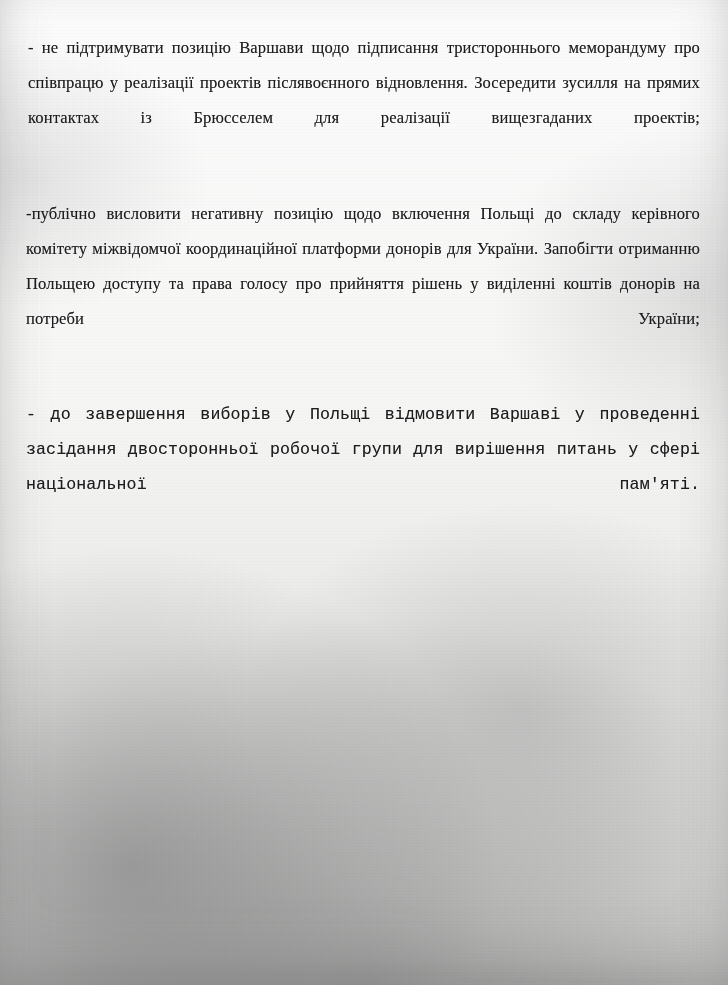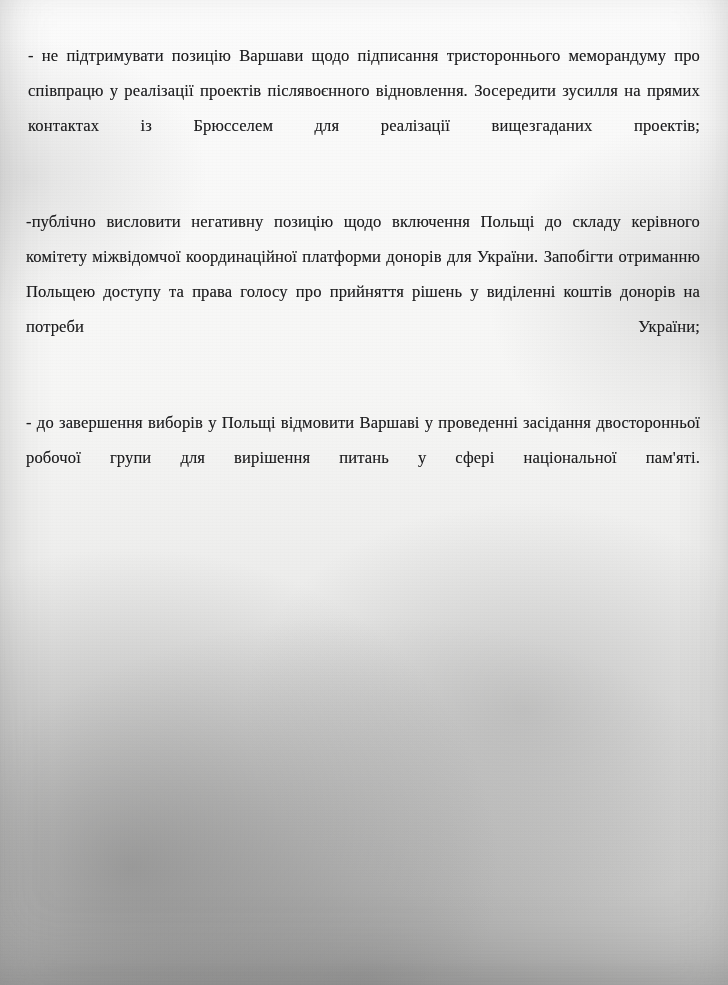--- a/index.html
+++ b/index.html
@@ -52,32 +52,33 @@
   #content {
     position: absolute;
     left: 0;
     top: 0;
     width: 728px;
     padding: 22px 28px 0 26px;
     box-sizing: border-box;
   }
 
   .para {
-    margin: 16px 0 26px 0;
+    margin: 8px 0 26px 0;
     font-size: 16.6px;
     line-height: 35px;
     color: #1d1d1f;
     text-align: justify;
     text-justify: inter-word;
     letter-spacing: 0.1px;
     -webkit-font-smoothing: antialiased;
     text-shadow: 0 0 0.6px rgba(40,40,40,0.45);
   }
   .para:last-child {
     margin-bottom: 0;
+    font-family: Liberation Mono, monospace;
   }
   
   .para::after {
     content: "";
     display: inline-block;
     width: 100%;
   }
 
   .p1 { padding-left: 2px; }
   .p2 { padding-left: 0px; }

